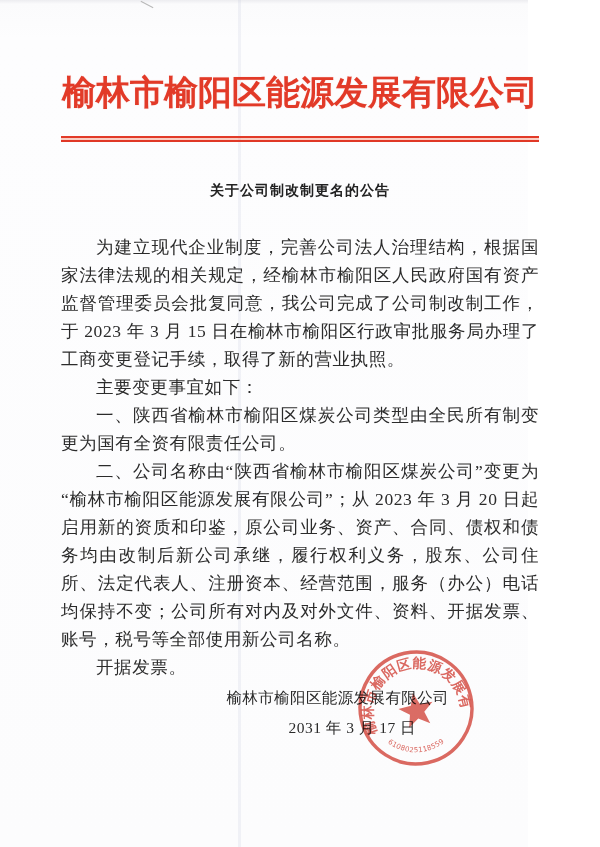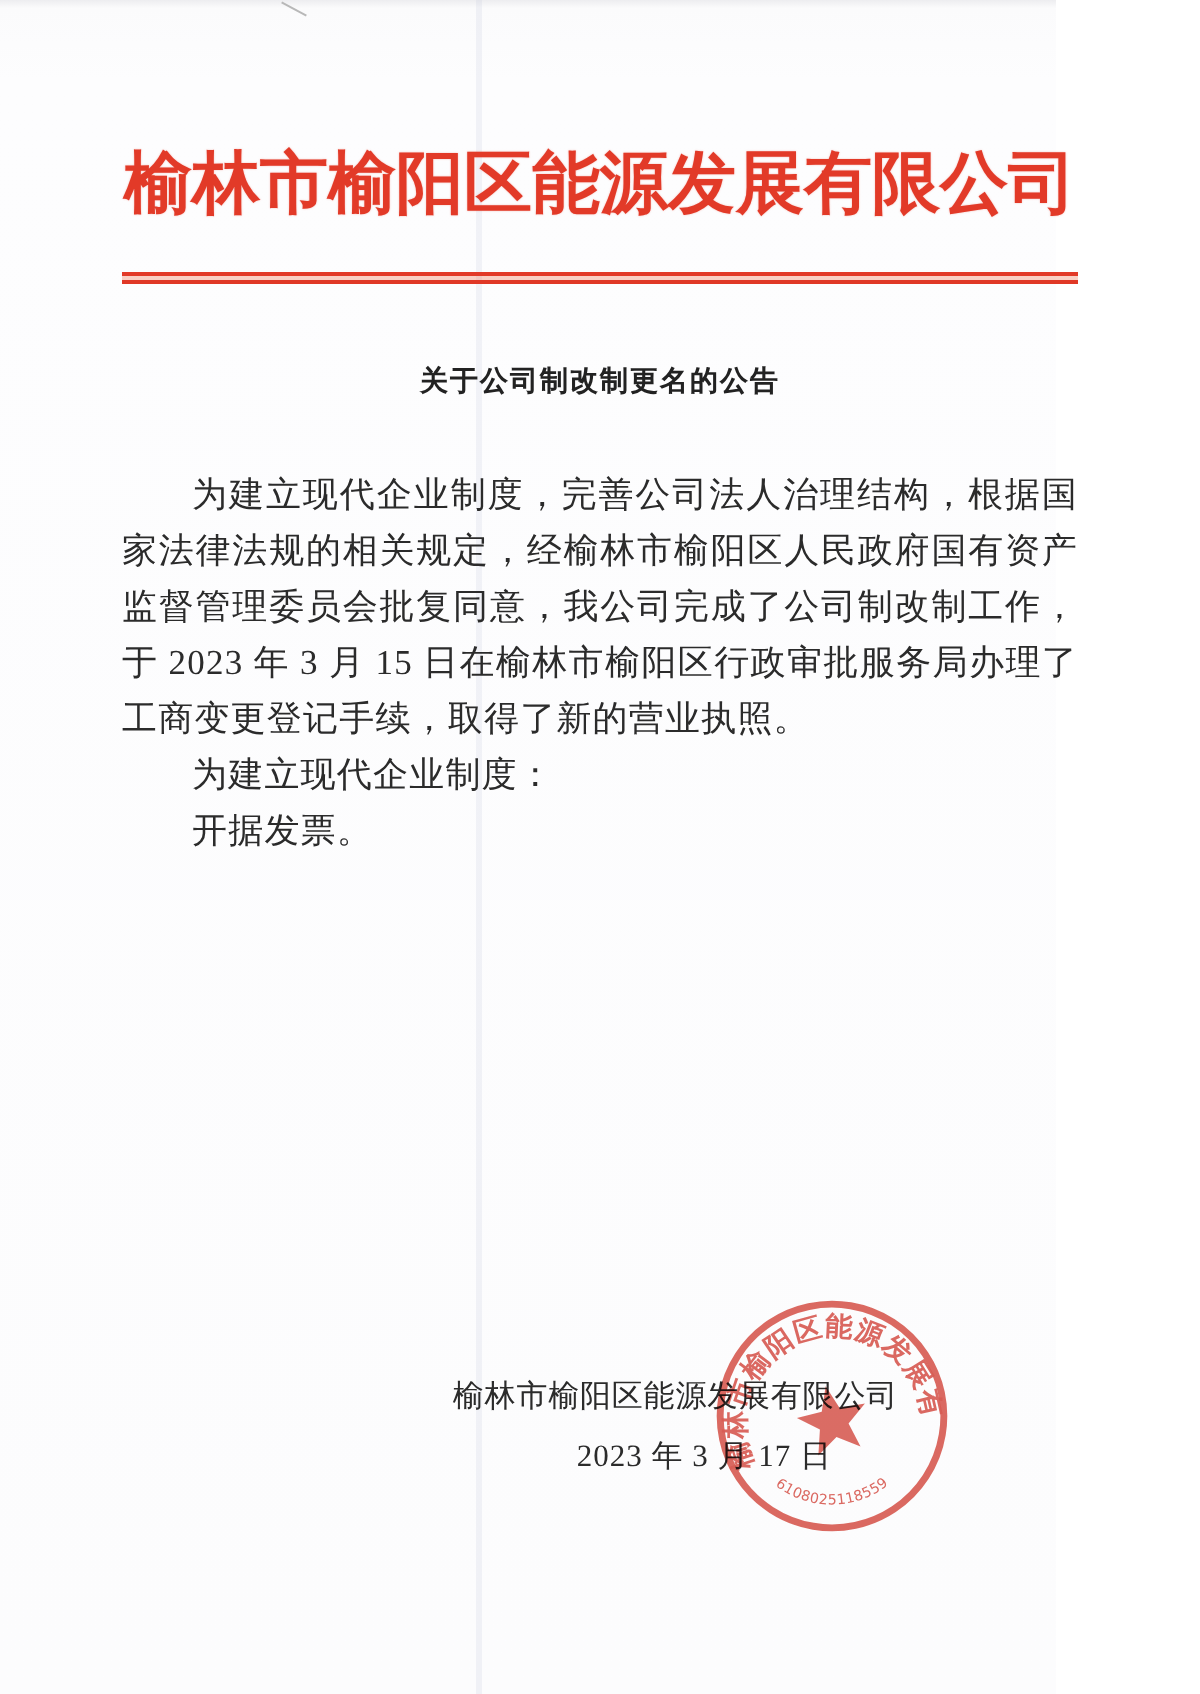--- a/index.html
+++ b/index.html
@@ -77,27 +77,29 @@
   <div class="scan-scratch"></div>
 
   <div class="company-header">榆林市榆阳区能源发展有限公司</div>
 
   <div class="red-rule"></div>
 
   <div class="doc-title">关于公司制改制更名的公告</div>
 
   <div class="doc-body">
     <p>为建立现代企业制度，完善公司法人治理结构，根据国家法律法规的相关规定，经榆林市榆阳区人民政府国有资产监督管理委员会批复同意，我公司完成了公司制改制工作，于 2023 年 3 月 15 日在榆林市榆阳区行政审批服务局办理了工商变更登记手续，取得了新的营业执照。</p>
-    <p>为建立现代企业制度：</p>
+    <p>主要变更事宜如下：</p>
+    <p>一、陕西省榆林市榆阳区煤炭公司类型由全民所有制变更为国有全资有限责任公司。</p>
+    <p>二、公司名称由“陕西省榆林市榆阳区煤炭公司”变更为“榆林市榆阳区能源发展有限公司”；从 2023 年 3 月 20 日起启用新的资质和印鉴，原公司业务、资产、合同、债权和债务均由改制后新公司承继，履行权利义务，股东、公司住所、法定代表人、注册资本、经营范围，服务（办公）电话均保持不变；公司所有对内及对外文件、资料、开据发票、账号，税号等全部使用新公司名称。</p>
     <p>开据发票。</p>
   </div>
 
   <div class="sig-company">榆林市榆阳区能源发展有限公司</div>
 
-  <div class="sig-date">2023 年 3 月 17 日</div>
+  <div class="sig-date">2031 年 3 月 17 日</div>
 
   <svg class="seal" viewBox="0 0 120 120" xmlns="http://www.w3.org/2000/svg">
     <g transform="rotate(-12 60 60)" fill="none">
       <circle cx="60" cy="60" r="55" stroke="#d5463c" stroke-width="3.4" opacity="0.92"></circle>
       <polygon points="60,45 64.5,56.9 77.1,57.4 67.2,65.3 70.6,77.6 60,70.6 49.4,77.6 52.8,65.3 42.9,57.4 55.5,56.9" fill="#d5463c" opacity="0.9"></polygon>
       <path id="sealArcTop" d="M 17.5,76 A 44,44 0 1 1 102.5,76" fill="none"></path>
       <path id="sealArcBottom" d="M 21,81 A 45,45 0 0 0 99,81" fill="none"></path>
       <text font-size="13.5" fill="#d5463c" opacity="0.92" font-family="'Liberation Serif','DejaVu Serif',serif" font-weight="bold">
         <textPath href="#sealArcTop" startOffset="0" lengthAdjust="spacing" textLength="198">榆林市榆阳区能源发展有限公司</textPath>
       </text>

